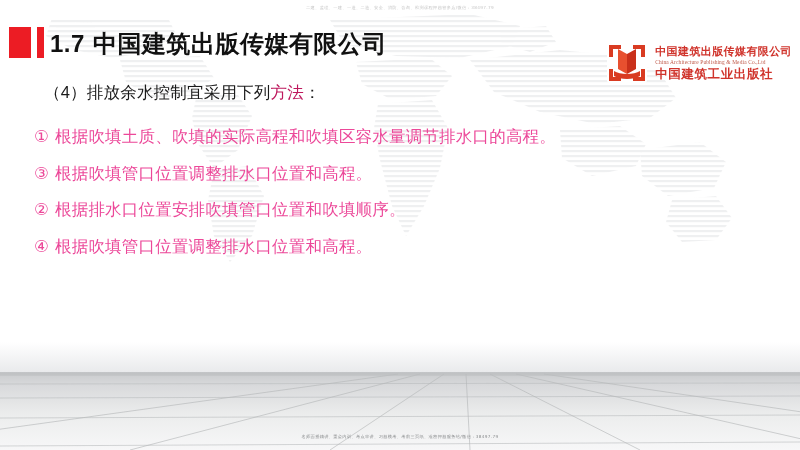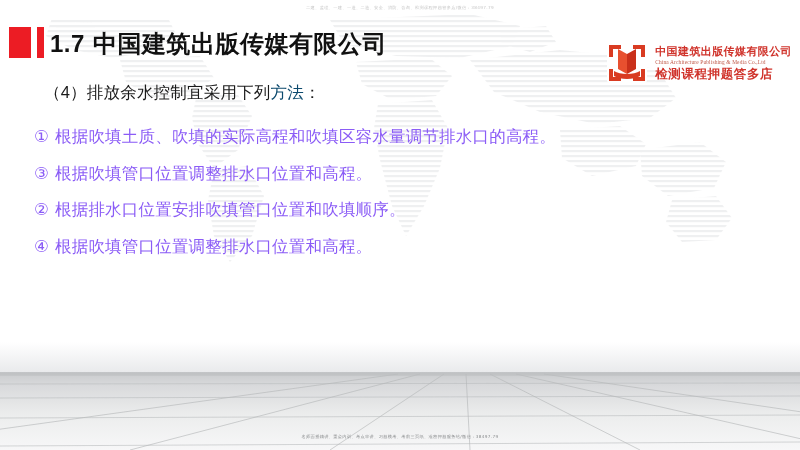--- a/index.html
+++ b/index.html
@@ -108,30 +108,30 @@
     width:800px; height:260px;
   }
   .lead-line {
     position:absolute;
     left:44px; top:0px;
     font-size:16.5px;
     color:#1a1a1a;
     white-space:nowrap;
     letter-spacing:0.2px;
   }
-  .lead-line .hl { color:#0c4a6e; }
+  .lead-line .hl { color:#be185d; }
 
   .item-list {
     position:absolute;
     left:34px; top:36px;
     width:740px;
   }
   .list-item {
     font-size:16.5px;
-    color:#8b5cf6;
+    color:#ec4899;
     line-height:36.5px;
     white-space:nowrap;
     letter-spacing:0.2px;
   }
   .list-item .marker { margin-right:6px; }
 
   
   .stage {
     position:absolute;
     left:0; top:372px;
@@ -211,21 +211,21 @@
           <path d="M3 39 h12 v-4 h-8 v-8 h-4 z" fill="#d93b22"></path>
           <path d="M39 39 h-12 v-4 h8 v-8 h4 z" fill="#d93b22"></path>
           <path d="M21 12 L12 7 L12 27 L21 32 Z" fill="#e8502f"></path>
           <path d="M21 12 L30 7 L30 27 L21 32 Z" fill="#c9301a"></path>
           <path d="M8 29 C14 33 28 33 34 29 L34 34 C28 38 14 38 8 34 Z" fill="#d93b22"></path>
         </svg>
       </span>
       <span class="logo-text">
         <span class="logo-cn1">中国建筑出版传媒有限公司</span>
         <span class="logo-en">China Architecture Publishing &amp; Media Co.,Ltd</span>
-        <span class="logo-cn2">检测课程押题答多店</span>
+        <span class="logo-cn2">中国建筑工业出版社</span>
       </span>
     </div>
   </div>
 
   <div class="body-area">
     <div class="lead-line">
       <span>（4）排放余水控制宜采用下列</span><span class="hl">方法</span><span>：</span>
     </div>
 
     <div class="item-list">

